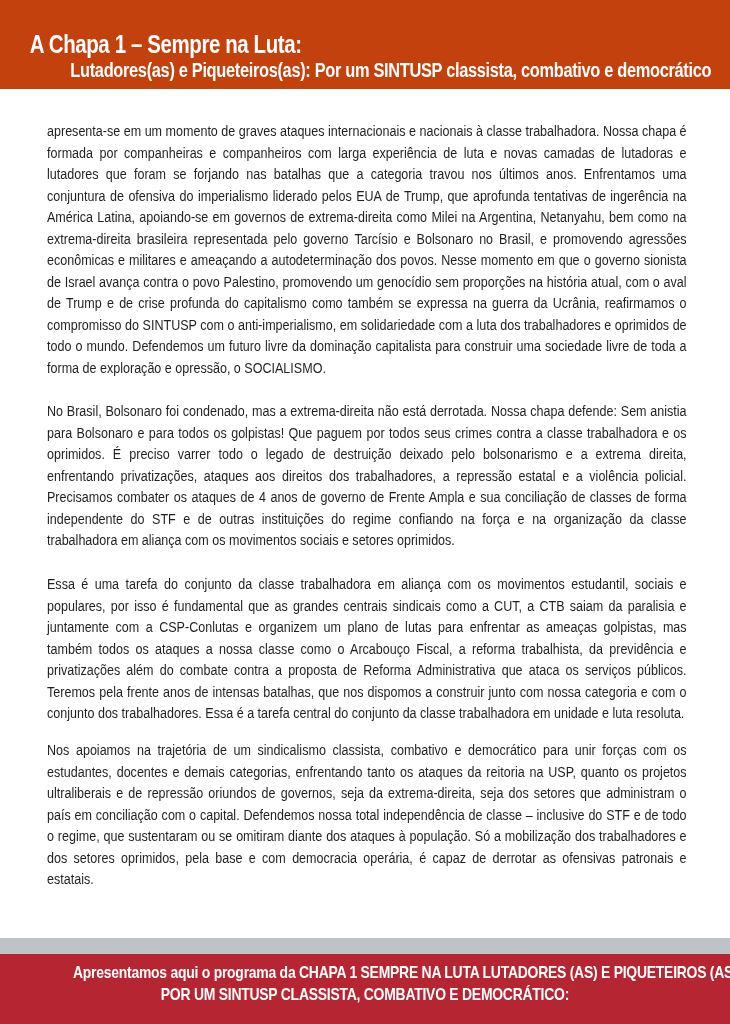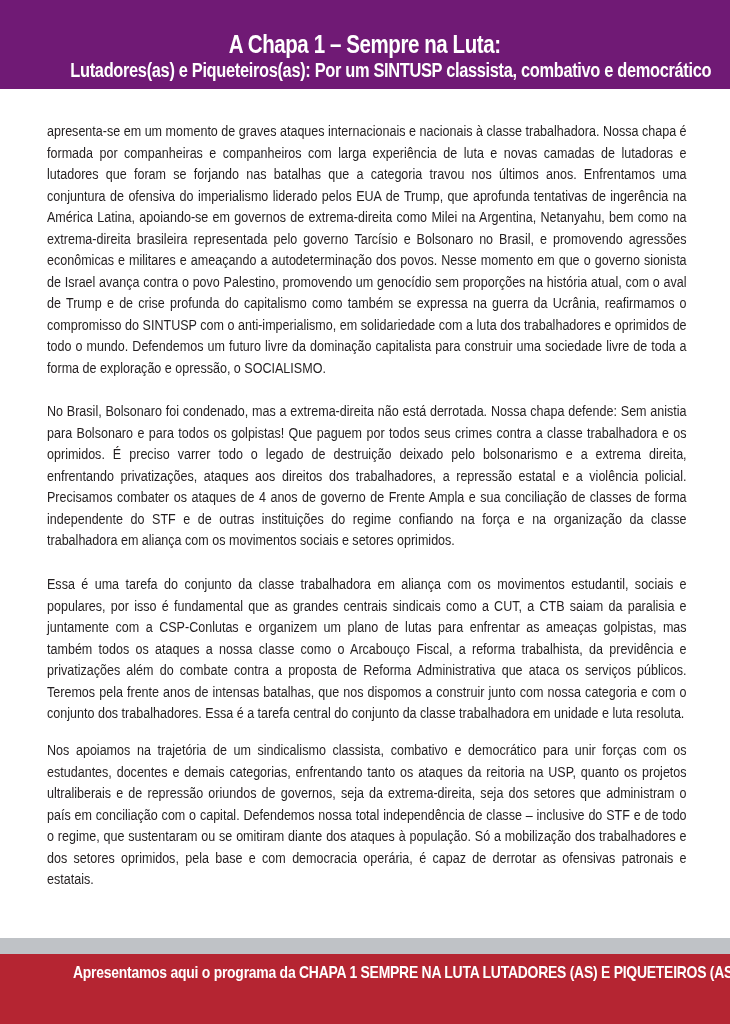--- a/index.html
+++ b/index.html
@@ -1,17 +1,17 @@
 <!DOCTYPE html>
 <html><head>
 <meta charset="utf-8">
 <style>
   html,body{margin:0;padding:0;}
   body{width:730px;height:1024px;position:relative;overflow:hidden;background:#ffffff;font-family:"Liberation Sans",sans-serif;}
-  .header{position:absolute;left:0;top:0;width:730px;height:89px;background:#701a75;color:#fff;text-align:center;}
+  .header{position:absolute;left:0;top:0;width:730px;height:89px;background:#c2410c;color:#fff;text-align:left;}
   .header .title{position:absolute;left:0;right:0;top:30px;font-size:25px;font-weight:bold;line-height:28px;letter-spacing:-0.5px;}
   .header .subtitle{position:absolute;left:0;right:0;top:60px;font-size:20px;font-weight:bold;line-height:20px;letter-spacing:-0.4px;}
   .cond{display:inline-block;transform:scaleX(0.82);transform-origin:center;white-space:nowrap;}
   .content{position:absolute;left:47px;top:120px;width:640px;}
   .para{margin:0;position:absolute;left:0;width:780px;transform:scaleX(0.82);transform-origin:left top;font-size:15.3px;line-height:21.55px;color:#231f20;text-align:justify;}
   .p1{top:0px;}
   .p2{top:280px;}
   .p3{top:453px;}
   .p4{top:619px;}
   .grey-band{position:absolute;left:0;top:938px;width:730px;height:16px;background:#bfc2c6;}
@@ -32,13 +32,14 @@
   <p class="para p1">apresenta-se em um momento de graves ataques internacionais e nacionais à classe trabalhadora. Nossa chapa é formada por companheiras e companheiros com larga experiência de luta e novas camadas de lutadoras e lutadores que foram se forjando nas batalhas que a categoria travou nos últimos anos. Enfrentamos uma conjuntura de ofensiva do imperialismo liderado pelos EUA de Trump, que aprofunda tentativas de ingerência na América Latina, apoiando-se em governos de extrema-direita como Milei na Argentina, Netanyahu, bem como na extrema-direita brasileira representada pelo governo Tarcísio e Bolsonaro no Brasil, e promovendo agressões econômicas e militares e ameaçando a autodeterminação dos povos. Nesse momento em que o governo sionista de Israel avança contra o povo Palestino, promovendo um genocídio sem proporções na história atual, com o aval de Trump e de crise profunda do capitalismo como também se expressa na guerra da Ucrânia, reafirmamos o compromisso do SINTUSP com o anti-imperialismo, em solidariedade com a luta dos trabalhadores e oprimidos de todo o mundo. Defendemos um futuro livre da dominação capitalista para construir uma sociedade livre de toda a forma de exploração e opressão, o SOCIALISMO.</p>
   <p class="para p2">No Brasil, Bolsonaro foi condenado, mas a extrema-direita não está derrotada. Nossa chapa defende: Sem anistia para Bolsonaro e para todos os golpistas! Que paguem por todos seus crimes contra a classe trabalhadora e os oprimidos. É preciso varrer todo o legado de destruição deixado pelo bolsonarismo e a extrema direita, enfrentando privatizações, ataques aos direitos dos trabalhadores, a repressão estatal e a violência policial. Precisamos combater os ataques de 4 anos de governo de Frente Ampla e sua conciliação de classes de forma independente do STF e de outras instituições do regime confiando na força e na organização da classe trabalhadora em aliança com os movimentos sociais e setores oprimidos.</p>
   <p class="para p3">Essa é uma tarefa do conjunto da classe trabalhadora em aliança com os movimentos estudantil, sociais e populares, por isso é fundamental que as grandes centrais sindicais como a CUT, a CTB saiam da paralisia e juntamente com a CSP-Conlutas e organizem um plano de lutas para enfrentar as ameaças golpistas, mas também todos os ataques a nossa classe como o Arcabouço Fiscal, a reforma trabalhista, da previdência e privatizações além do combate contra a proposta de Reforma Administrativa que ataca os serviços públicos. Teremos pela frente anos de intensas batalhas, que nos dispomos a construir junto com nossa categoria e com o conjunto dos trabalhadores. Essa é a tarefa central do conjunto da classe trabalhadora em unidade e luta resoluta.</p>
   <p class="para p4">Nos apoiamos na trajetória de um sindicalismo classista, combativo e democrático para unir forças com os estudantes, docentes e demais categorias, enfrentando tanto os ataques da reitoria na USP, quanto os projetos ultraliberais e de repressão oriundos de governos, seja da extrema-direita, seja dos setores que administram o país em conciliação com o capital. Defendemos nossa total independência de classe – inclusive do STF e de todo o regime, que sustentaram ou se omitiram diante dos ataques à população. Só a mobilização dos trabalhadores e dos setores oprimidos, pela base e com democracia operária, é capaz de derrotar as ofensivas patronais e estatais.</p>
 </div>
 
 <div class="grey-band"></div>
 
 <div class="footer">
   <div class="line l1"><span class="cond">Apresentamos aqui o programa da CHAPA 1 SEMPRE NA LUTA LUTADORES (AS) E PIQUETEIROS (AS)</span></div>
+  <div class="line l2"><span class="cond">POR UM SINTUSP CLASSISTA, COMBATIVO E DEMOCRÁTICO:</span></div>
 </div>
 
 </body></html>

